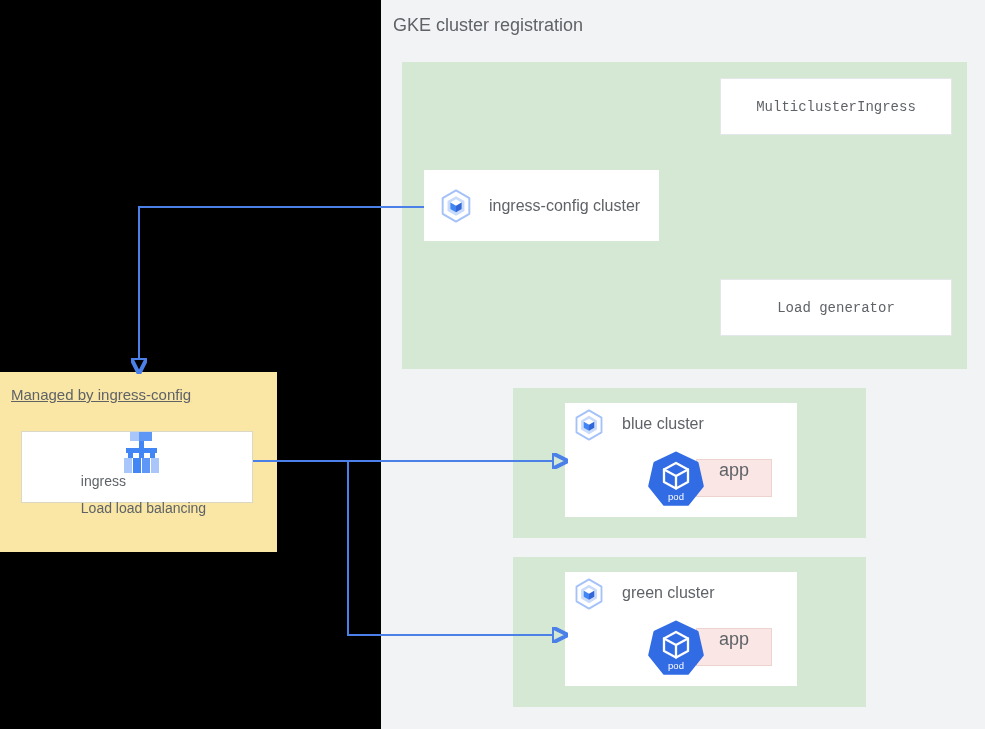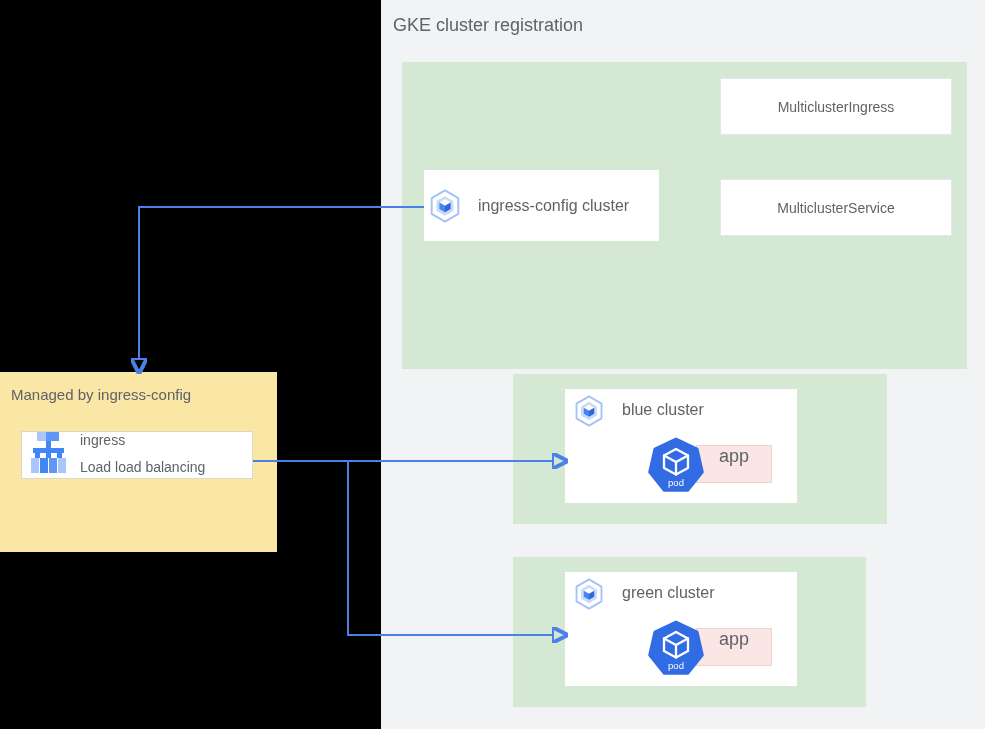--- a/index.html
+++ b/index.html
@@ -6,43 +6,43 @@
   .canvas{
     position:relative;width:985px;height:729px;background:#000;
     font-family:"Liberation Sans",sans-serif;overflow:hidden;
   }
   .gray-bg{position:absolute;left:381px;top:0;width:604px;height:729px;background:#F1F3F4;}
   .diagram-title{position:absolute;left:393px;top:15px;font-size:18px;color:#5F6368;}
 
   .panel-top{position:absolute;left:402px;top:62px;width:565px;height:307px;background:#D4E8D4;}
   .ic-box{
     position:absolute;left:22px;top:108px;width:235px;height:71px;background:#fff;
-    display:flex;align-items:center;padding-left:5px;box-sizing:border-box;
+    display:flex;align-items:center;padding-left:16px;box-sizing:border-box;
   }
   .ic-box .gke-icon{width:32px;height:36px;flex:0 0 auto;}
   .ic-box .ic-label{margin-left:17px;font-size:16px;color:#5F6368;white-space:nowrap;}
 
   .res-box{
     position:absolute;left:318px;width:232px;height:57px;background:#fff;border:1px solid #E4E7E9;
     box-sizing:border-box;display:flex;align-items:center;justify-content:center;
-    font-size:14px;color:#5F6368;
+    font-size:14px;color:#5F6368;font-family:Liberation Mono, monospace;
   }
   .res-1{top:16px;} .res-2{top:117px;} .res-3{top:217px;}
 
   .managed-box{position:absolute;left:0;top:372px;width:277px;height:180px;background:#FAE6A5;}
-  .managed-title{position:absolute;left:11px;top:14px;font-size:15px;color:#5F6368;}
+  .managed-title{position:absolute;left:11px;top:14px;font-size:15px;color:#5F6368;text-decoration:underline;}
   .lb-box{
-    position:absolute;left:21px;top:59px;width:232px;height:48px;background:#fff;
-    border:1px solid #DCD8C8;box-sizing:border-box;display:flex;
+    position:absolute;left:21px;top:59px;width:232px;height:72px;background:#fff;
+    border:1px solid #DCD8C8;box-sizing:border-box;display:flex;align-items:center;flex-direction:column;
   }
   .lb-box .lb-icon{margin-left:9px;width:36px;height:41px;flex:0 0 auto;}
   .lb-texts{margin-left:13px;display:flex;flex-direction:column;gap:11px;font-size:14px;color:#5F6368;}
 
   .cluster-panel{position:absolute;left:513px;width:353px;height:150px;background:#D4E8D4;}
-  .cluster-panel.blue{top:374px;padding-left:21px;}
+  .cluster-panel.blue{top:388px;}
   .cluster-panel.green{top:557px;}
   .cluster-box{position:absolute;left:52px;top:15px;width:232px;height:114px;background:#fff;}
   .cluster-box .gke-icon{position:absolute;left:9px;top:5px;width:30px;height:34px;}
   .cluster-name{position:absolute;left:57px;top:12px;font-size:16px;color:#5F6368;white-space:nowrap;}
   .app-box{
     position:absolute;left:131px;top:56px;width:76px;height:38px;background:#FAE7E5;
     border:1px solid #EDD2CE;box-sizing:border-box;display:flex;align-items:flex-start;justify-content:center;
     font-size:18px;color:#5F6368;
   }
   .pod-icon{position:absolute;left:83px;top:48px;width:56px;height:58px;}
@@ -64,22 +64,22 @@
         <polygon points="18,9 27.5,14.5 27.5,25.5 18,31 8.5,25.5 8.5,14.5" fill="#C8DBFB"></polygon>
         <polygon points="18,12.5 24.3,16.1 18,19.7 11.7,16.1" fill="#FFFFFF"></polygon>
         <polygon points="11.7,16.1 18,19.7 18,27 11.7,23.4" fill="#4285F4"></polygon>
         <polygon points="24.3,16.1 18,19.7 18,27 24.3,23.4" fill="#3367D6"></polygon>
       </svg>
       <span class="ic-label">ingress-config cluster</span>
     </div>
     <div class="res-box res-1">
       <span>MulticlusterIngress</span>
     </div>
-    <div class="res-box res-2">
-      <span>MulticlusterService</span>
+    <div class="res-box res-3">
+      <span>Load generator</span>
     </div>
   </div>
 
   <div class="managed-box">
     <div class="managed-title">Managed by ingress-config</div>
     <div class="lb-box">
       <svg class="lb-icon" viewBox="0 0 36 41">
         <rect x="6" y="0" width="9" height="9" fill="#A9C6FA"></rect>
         <rect x="15" y="0" width="13" height="9" fill="#5E97F6"></rect>
         <rect x="15" y="9" width="5" height="7" fill="#4285F4"></rect>

